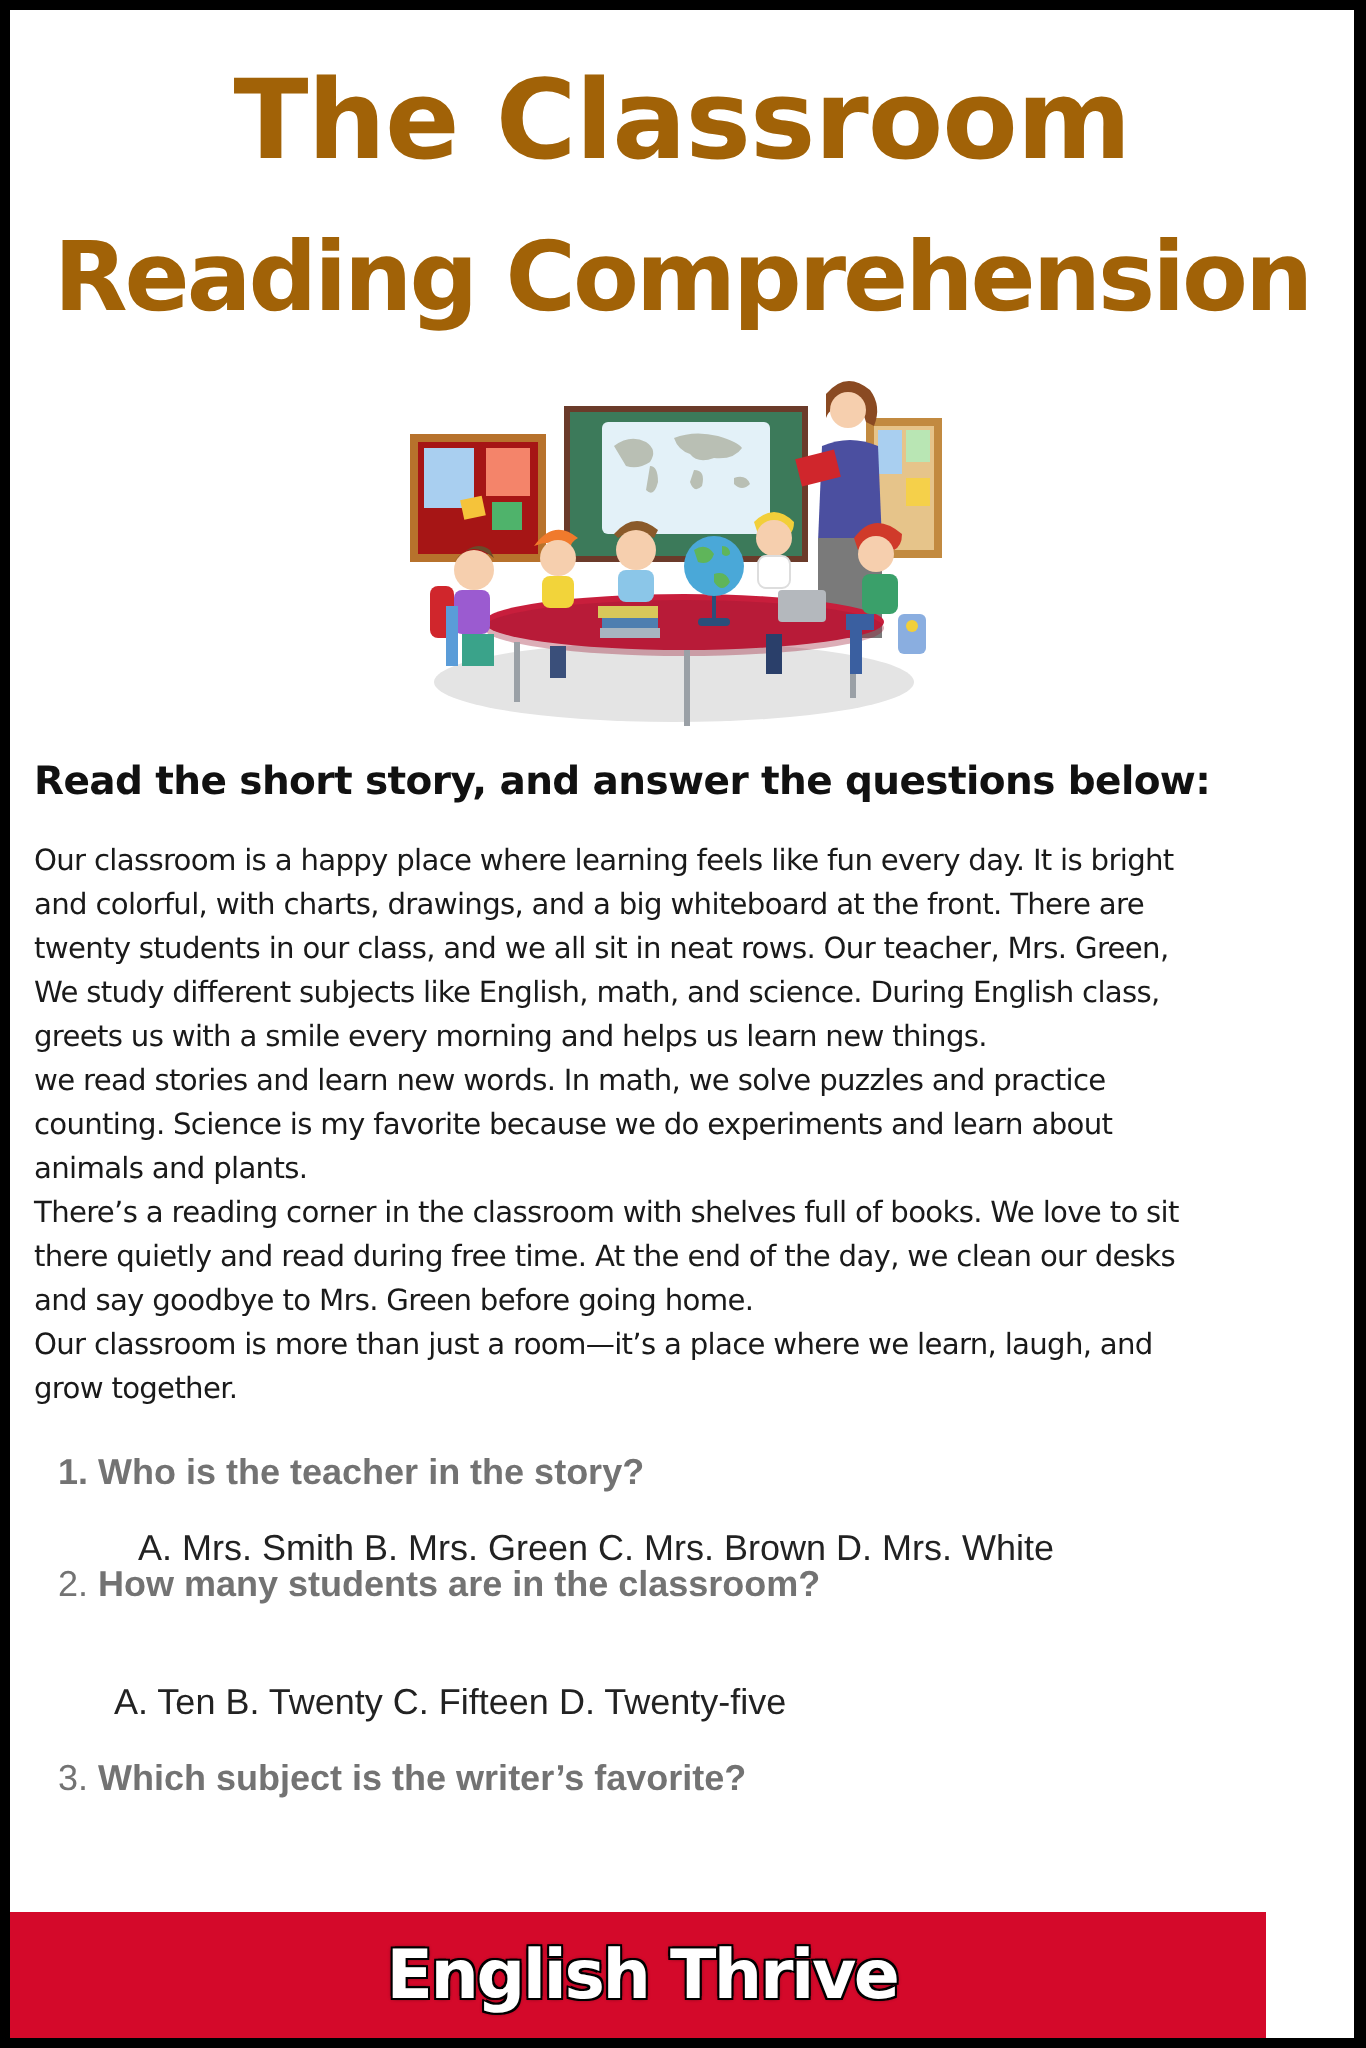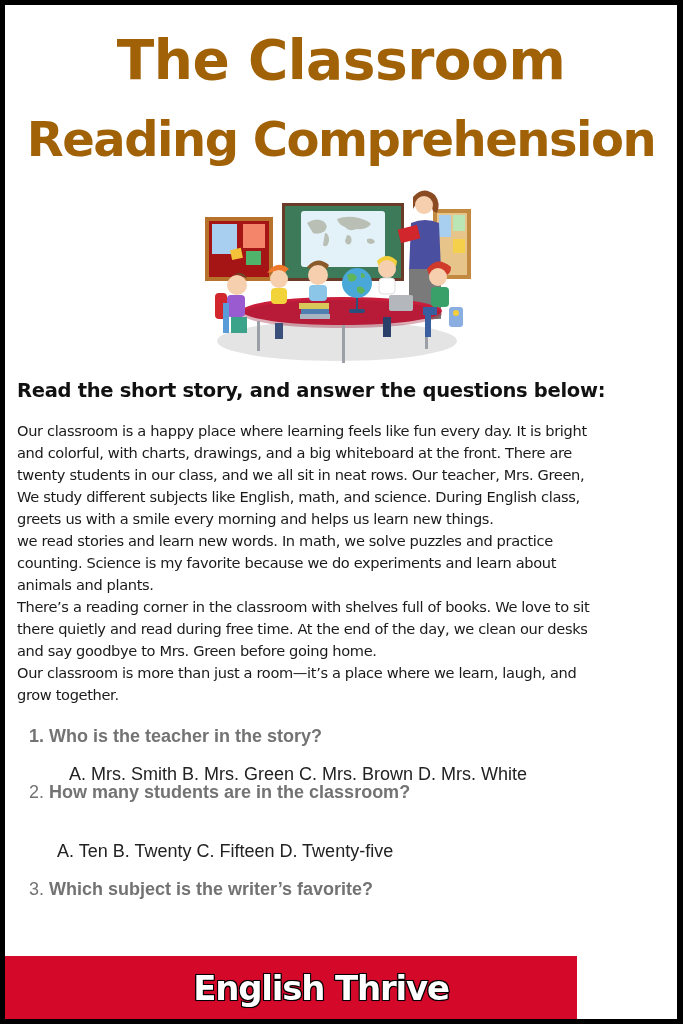--- a/index.html
+++ b/index.html
@@ -37,21 +37,21 @@
     .question .num.bold, .question .qtext { font-weight: bold; }
     .options {
       position: absolute; left: 52px; font-family: "Liberation Sans", sans-serif;
       font-size: 18px; line-height: 26px; color: #222; white-space: nowrap;
     }
     .q1 { top: 718px; } .o1 { top: 756px; margin-left: 12px; }
     .q2 { top: 774px; } .o2 { top: 833px; }
     .q3 { top: 871px; } .o3 { top: 909px; }
 
     .footer {
-      position: absolute; left: 0; top: 951px; width: 572px; height: 63px;
+      position: absolute; left: 0; top: 951px; width: 628px; height: 63px;
       background: #d4092a;
     }
     .footer-text {
       position: absolute; left: 176px; top: 10px; width: 280px; text-align: center;
       font-family: "DejaVu Sans", sans-serif; font-weight: bold; font-size: 34px;
       line-height: 44px; color: #fff; letter-spacing: -1.2px;
       -webkit-text-stroke: 1.5px #000; paint-order: stroke fill;
       text-shadow: 0 0 2px #000, 1px 1px 0 #000, -1px -1px 0 #000, 1px -1px 0 #000, -1px 1px 0 #000;
     }
   </style>

